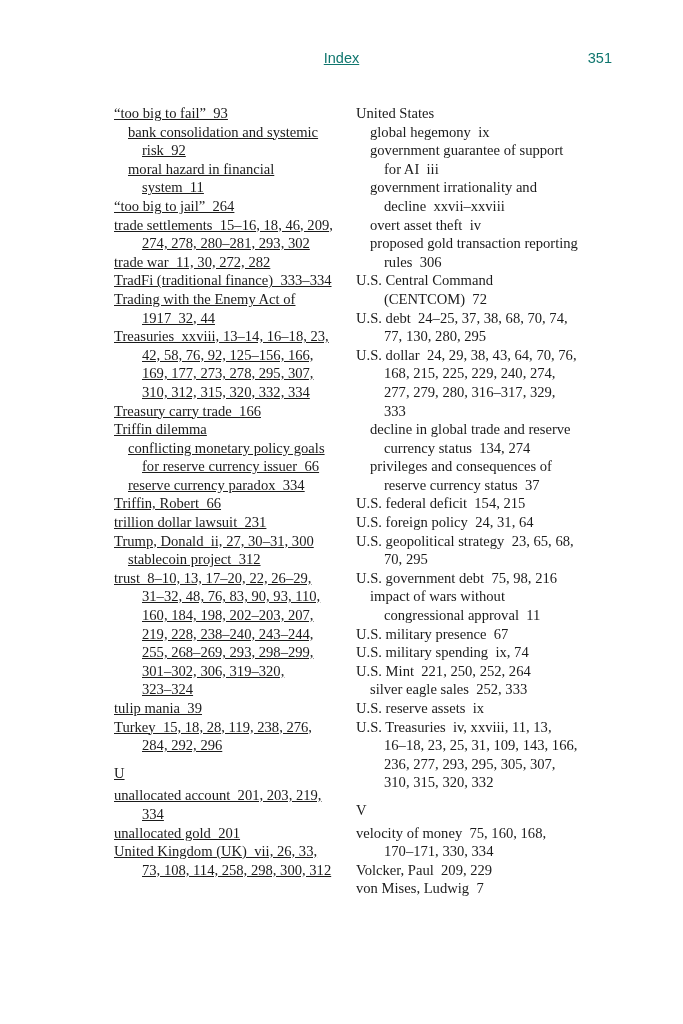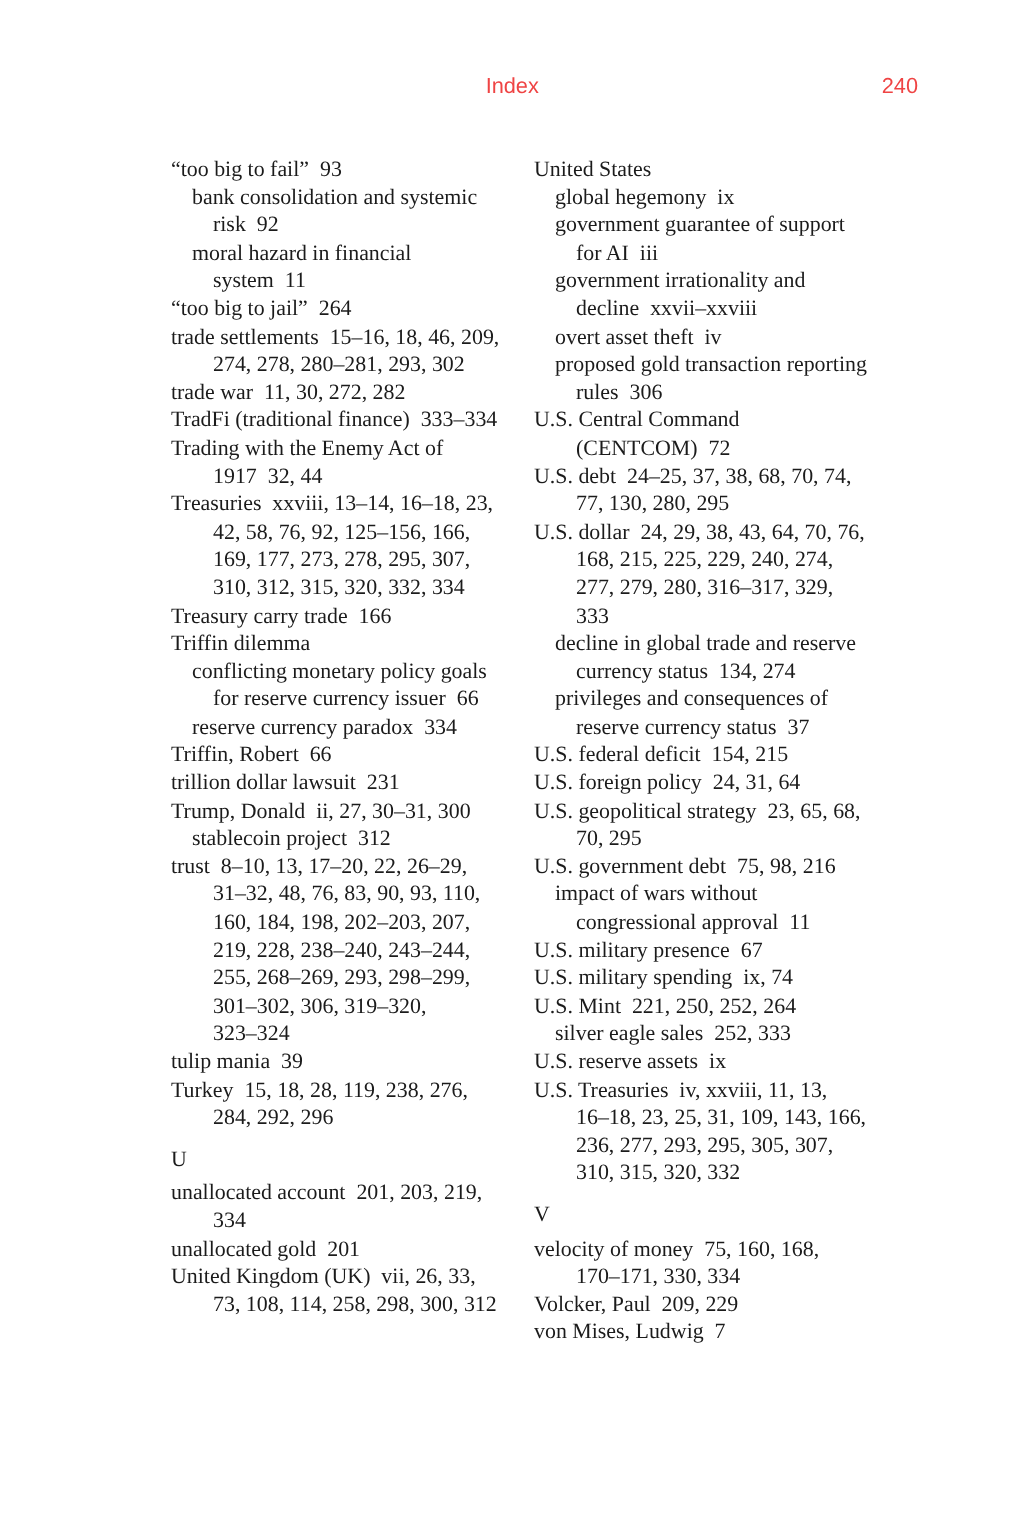--- a/index.html
+++ b/index.html
@@ -17,56 +17,57 @@
     color: #1b1b1b;
   }
   .running-head {
     position: absolute;
     top: 50px;
     left: 0;
     width: 683px;
     height: 20px;
     font-family: "Liberation Sans", sans-serif;
     font-size: 14.5px;
-    color: #ef4444;
+    color: #0f766e;
+    text-decoration: underline;
   }
   .running-head .title {
     display: block;
     width: 100%;
     text-align: center;
   }
   .running-head .folio {
     position: absolute;
     top: 0;
     right: 71px;
   }
   .index-col {
     position: absolute;
     top: 104px;
     font-size: 14.6px;
     line-height: 18.6px;
     white-space: pre;
   }
-  .index-col.left  { left: 114px; width: 232px; }
+  .index-col.left  { left: 114px; width: 232px; text-decoration: underline; }
   .index-col.right { left: 356px; width: 244px; }
   .line.indent-0 { padding-left: 0; }
   .line.indent-1 { padding-left: 14px; }
   .line.indent-2 { padding-left: 28px; }
   .line.heading {
     margin-top: 9px;
     margin-bottom: 4px;
   }
 </style>
 </head>
 <body>
 
 <div class="page">
 
   <div class="running-head">
     <span class="title">Index</span>
-    <span class="folio">240</span>
+    <span class="folio">351</span>
   </div>
 
   <div class="index-col left"><div class="line indent-0">“too big to fail”  93</div><div class="line indent-1">bank consolidation and systemic</div><div class="line indent-2">risk  92</div><div class="line indent-1">moral hazard in financial</div><div class="line indent-2">system  11</div><div class="line indent-0">“too big to jail”  264</div><div class="line indent-0">trade settlements  15–16, 18, 46, 209,</div><div class="line indent-2">274, 278, 280–281, 293, 302</div><div class="line indent-0">trade war  11, 30, 272, 282</div><div class="line indent-0">TradFi (traditional finance)  333–334</div><div class="line indent-0">Trading with the Enemy Act of</div><div class="line indent-2">1917  32, 44</div><div class="line indent-0">Treasuries  xxviii, 13–14, 16–18, 23,</div><div class="line indent-2">42, 58, 76, 92, 125–156, 166,</div><div class="line indent-2">169, 177, 273, 278, 295, 307,</div><div class="line indent-2">310, 312, 315, 320, 332, 334</div><div class="line indent-0">Treasury carry trade  166</div><div class="line indent-0">Triffin dilemma</div><div class="line indent-1">conflicting monetary policy goals</div><div class="line indent-2">for reserve currency issuer  66</div><div class="line indent-1">reserve currency paradox  334</div><div class="line indent-0">Triffin, Robert  66</div><div class="line indent-0">trillion dollar lawsuit  231</div><div class="line indent-0">Trump, Donald  ii, 27, 30–31, 300</div><div class="line indent-1">stablecoin project  312</div><div class="line indent-0">trust  8–10, 13, 17–20, 22, 26–29,</div><div class="line indent-2">31–32, 48, 76, 83, 90, 93, 110,</div><div class="line indent-2">160, 184, 198, 202–203, 207,</div><div class="line indent-2">219, 228, 238–240, 243–244,</div><div class="line indent-2">255, 268–269, 293, 298–299,</div><div class="line indent-2">301–302, 306, 319–320,</div><div class="line indent-2">323–324</div><div class="line indent-0">tulip mania  39</div><div class="line indent-0">Turkey  15, 18, 28, 119, 238, 276,</div><div class="line indent-2">284, 292, 296</div><div class="line heading">U</div><div class="line indent-0">unallocated account  201, 203, 219,</div><div class="line indent-2">334</div><div class="line indent-0">unallocated gold  201</div><div class="line indent-0">United Kingdom (UK)  vii, 26, 33,</div><div class="line indent-2">73, 108, 114, 258, 298, 300, 312</div></div>
 
   <div class="index-col right"><div class="line indent-0">United States</div><div class="line indent-1">global hegemony  ix</div><div class="line indent-1">government guarantee of support</div><div class="line indent-2">for AI  iii</div><div class="line indent-1">government irrationality and</div><div class="line indent-2">decline  xxvii–xxviii</div><div class="line indent-1">overt asset theft  iv</div><div class="line indent-1">proposed gold transaction reporting</div><div class="line indent-2">rules  306</div><div class="line indent-0">U.S. Central Command</div><div class="line indent-2">(CENTCOM)  72</div><div class="line indent-0">U.S. debt  24–25, 37, 38, 68, 70, 74,</div><div class="line indent-2">77, 130, 280, 295</div><div class="line indent-0">U.S. dollar  24, 29, 38, 43, 64, 70, 76,</div><div class="line indent-2">168, 215, 225, 229, 240, 274,</div><div class="line indent-2">277, 279, 280, 316–317, 329,</div><div class="line indent-2">333</div><div class="line indent-1">decline in global trade and reserve</div><div class="line indent-2">currency status  134, 274</div><div class="line indent-1">privileges and consequences of</div><div class="line indent-2">reserve currency status  37</div><div class="line indent-0">U.S. federal deficit  154, 215</div><div class="line indent-0">U.S. foreign policy  24, 31, 64</div><div class="line indent-0">U.S. geopolitical strategy  23, 65, 68,</div><div class="line indent-2">70, 295</div><div class="line indent-0">U.S. government debt  75, 98, 216</div><div class="line indent-1">impact of wars without</div><div class="line indent-2">congressional approval  11</div><div class="line indent-0">U.S. military presence  67</div><div class="line indent-0">U.S. military spending  ix, 74</div><div class="line indent-0">U.S. Mint  221, 250, 252, 264</div><div class="line indent-1">silver eagle sales  252, 333</div><div class="line indent-0">U.S. reserve assets  ix</div><div class="line indent-0">U.S. Treasuries  iv, xxviii, 11, 13,</div><div class="line indent-2">16–18, 23, 25, 31, 109, 143, 166,</div><div class="line indent-2">236, 277, 293, 295, 305, 307,</div><div class="line indent-2">310, 315, 320, 332</div><div class="line heading">V</div><div class="line indent-0">velocity of money  75, 160, 168,</div><div class="line indent-2">170–171, 330, 334</div><div class="line indent-0">Volcker, Paul  209, 229</div><div class="line indent-0">von Mises, Ludwig  7</div></div>
 
 </div>
 
 </body></html>

